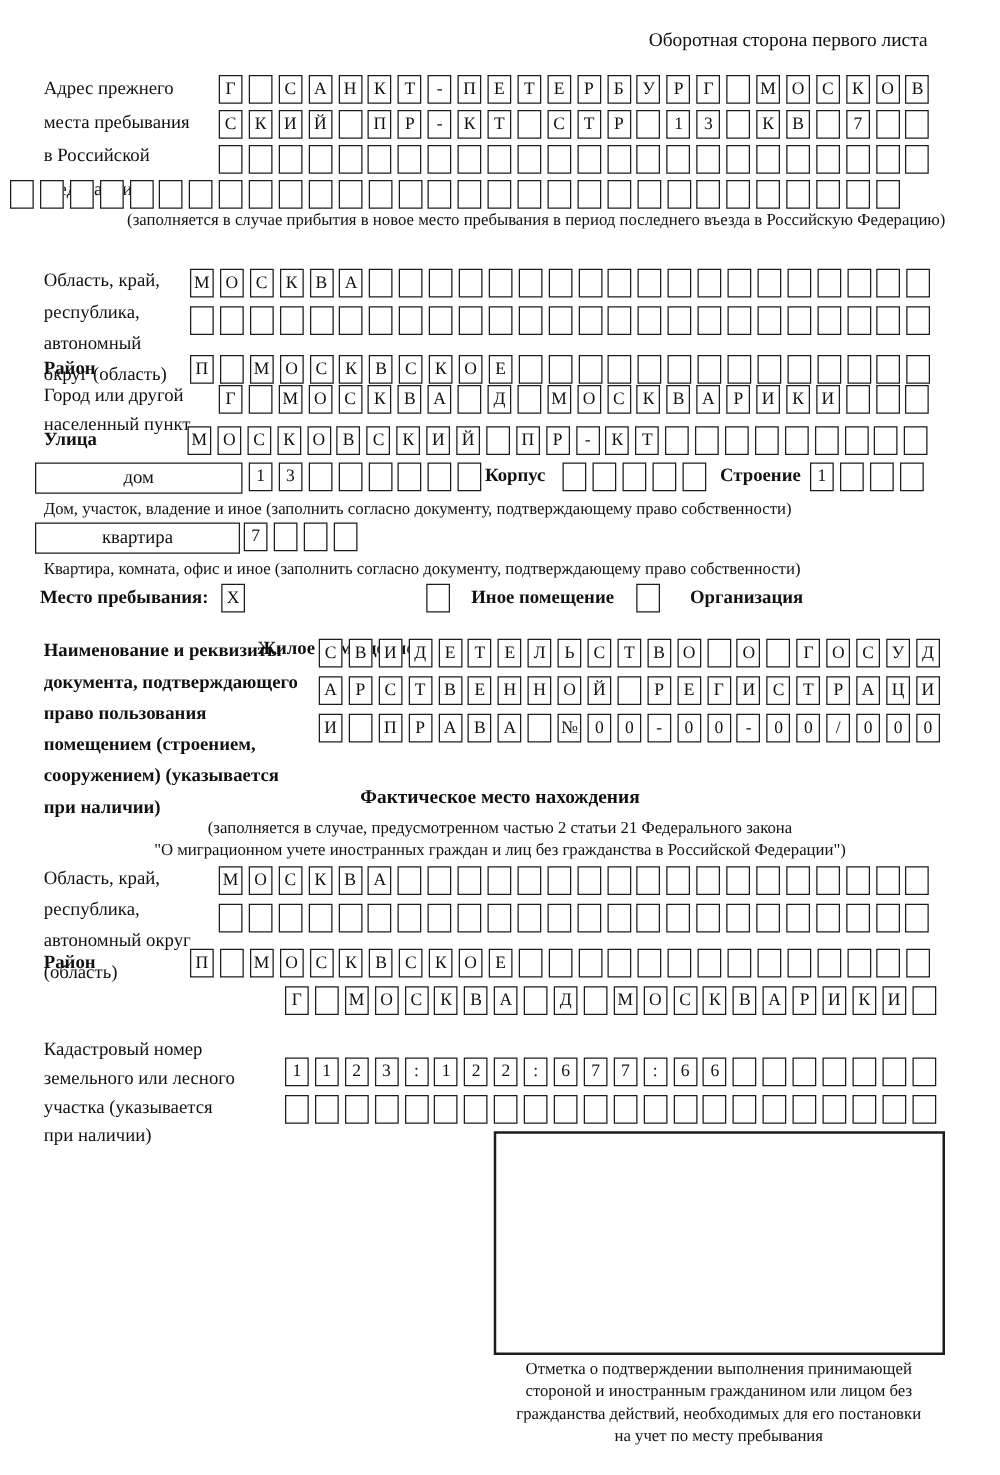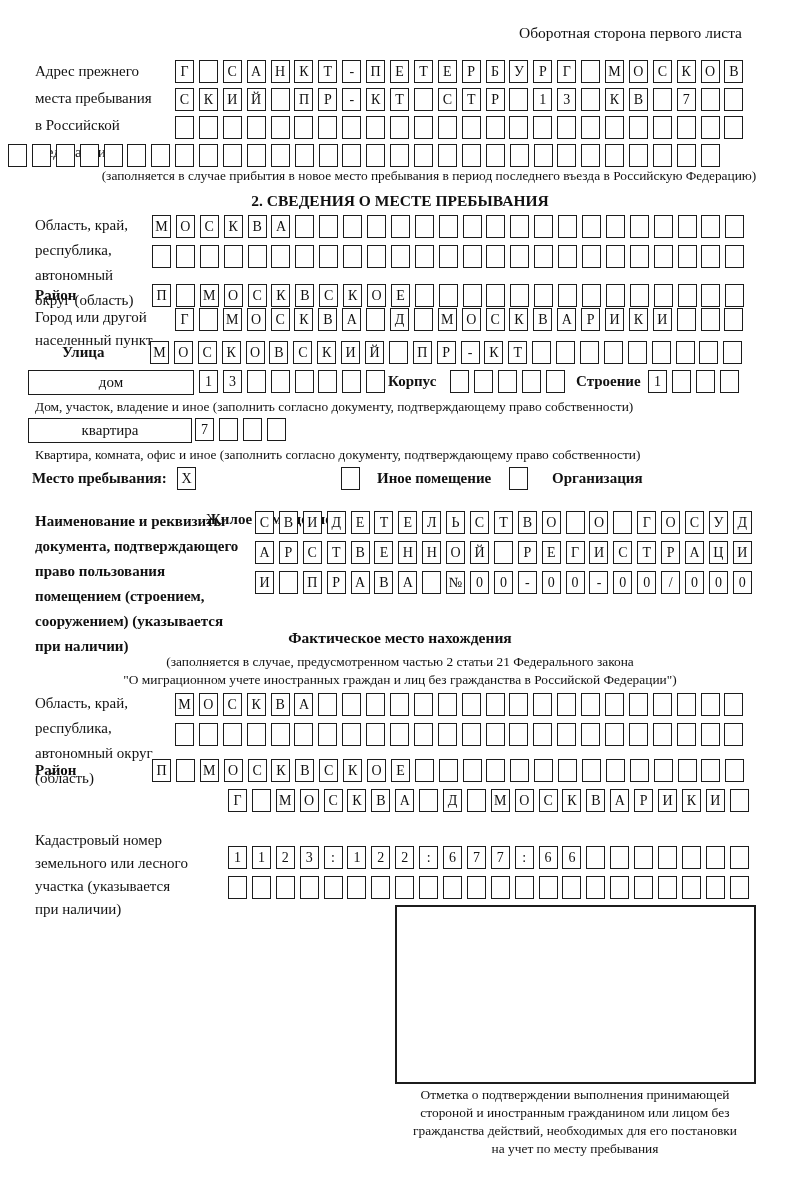--- a/index.html
+++ b/index.html
@@ -146,21 +146,20 @@
       <div class="cell"></div>
       <div class="cell"></div>
       <div class="cell"></div>
       <div class="cell"></div>
       <div class="cell"></div>
       <div class="cell"></div>
       <div class="cell"></div>
     </div>
   <div class="abs note center" style="left:0;top:168px;width:100%;">(заполняется в случае прибытия в новое место пребывания в период последнего въезда в Российскую Федерацию)</div>
 
-  <div class="abs title" style="left:0;top:192px;">2. СВЕДЕНИЯ О МЕСТЕ ПРЕБЫВАНИЯ</div>
 
   <div class="abs label lh25" style="left:35px;top:213px;width:130px;">Область, край,
 республика,
 автономный
 округ (область)</div>
   <div class="boxrow" style="left:152px;top:215px;">
       <div class="cell">М</div>
       <div class="cell">О</div>
       <div class="cell">С</div>
       <div class="cell">К</div>
@@ -265,21 +264,21 @@
       <div class="cell">А</div>
       <div class="cell">Р</div>
       <div class="cell">И</div>
       <div class="cell">К</div>
       <div class="cell">И</div>
       <div class="cell"></div>
       <div class="cell"></div>
       <div class="cell"></div>
     </div>
 
-  <div class="abs inline-label" style="left:35px;top:344px;margin-left:27px;">Улица</div>
+  <div class="abs inline-label" style="left:35px;top:344px;">Улица</div>
   <div class="boxrow" style="left:150px;top:341px;">
       <div class="cell">М</div>
       <div class="cell">О</div>
       <div class="cell">С</div>
       <div class="cell">К</div>
       <div class="cell">О</div>
       <div class="cell">В</div>
       <div class="cell">С</div>
       <div class="cell">К</div>
       <div class="cell">И</div>

